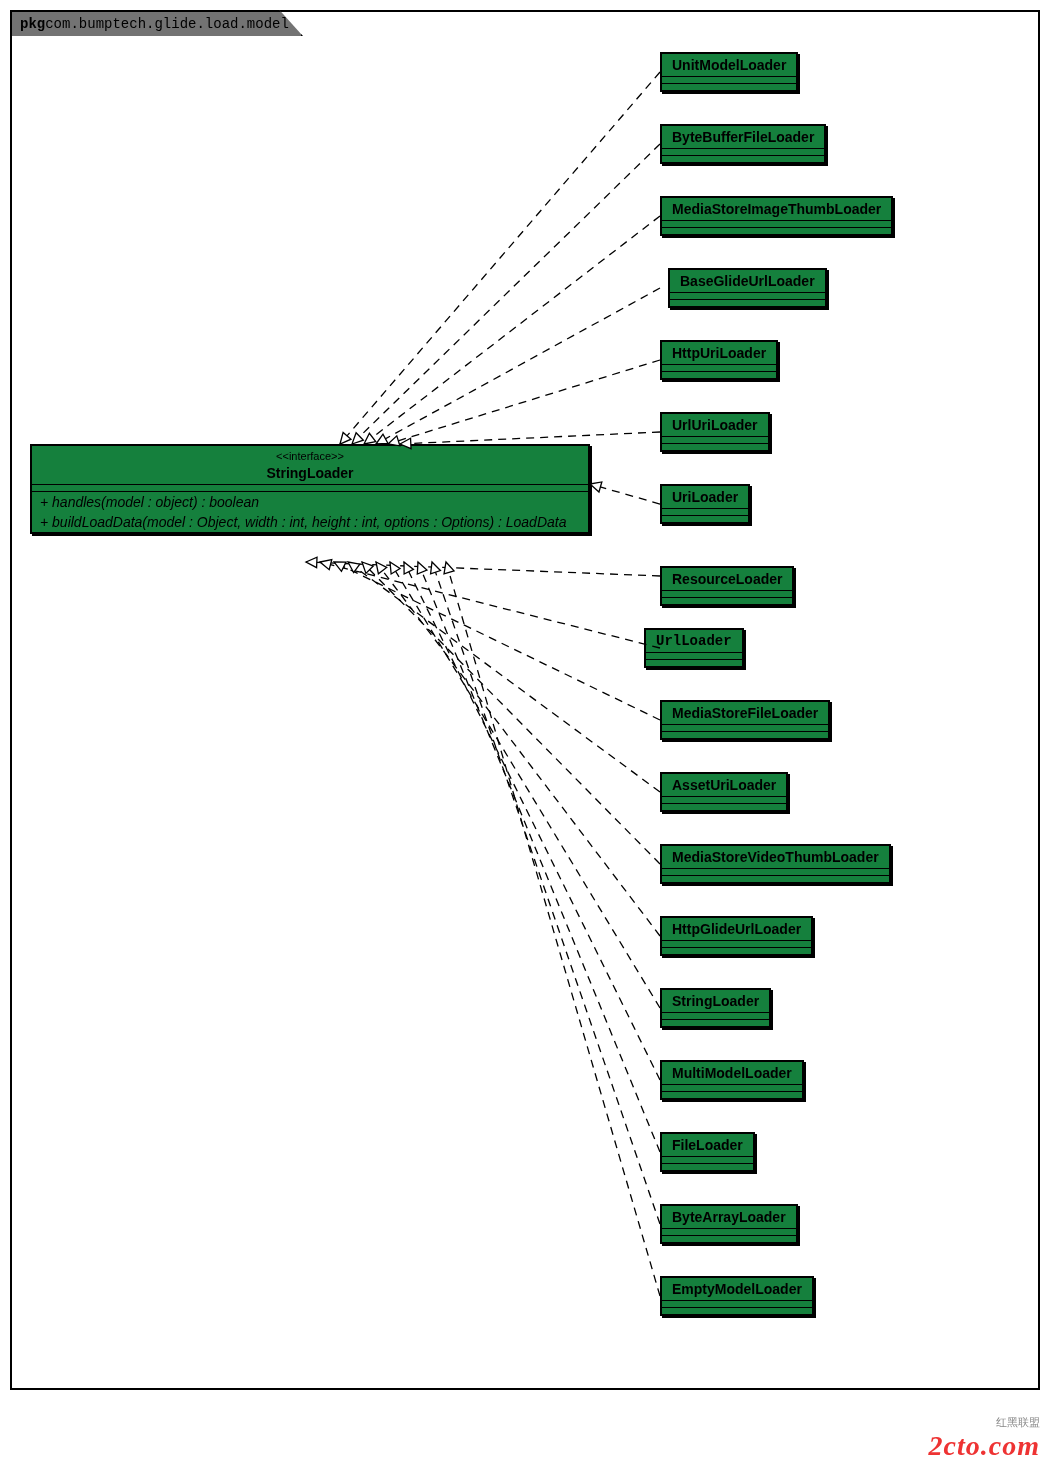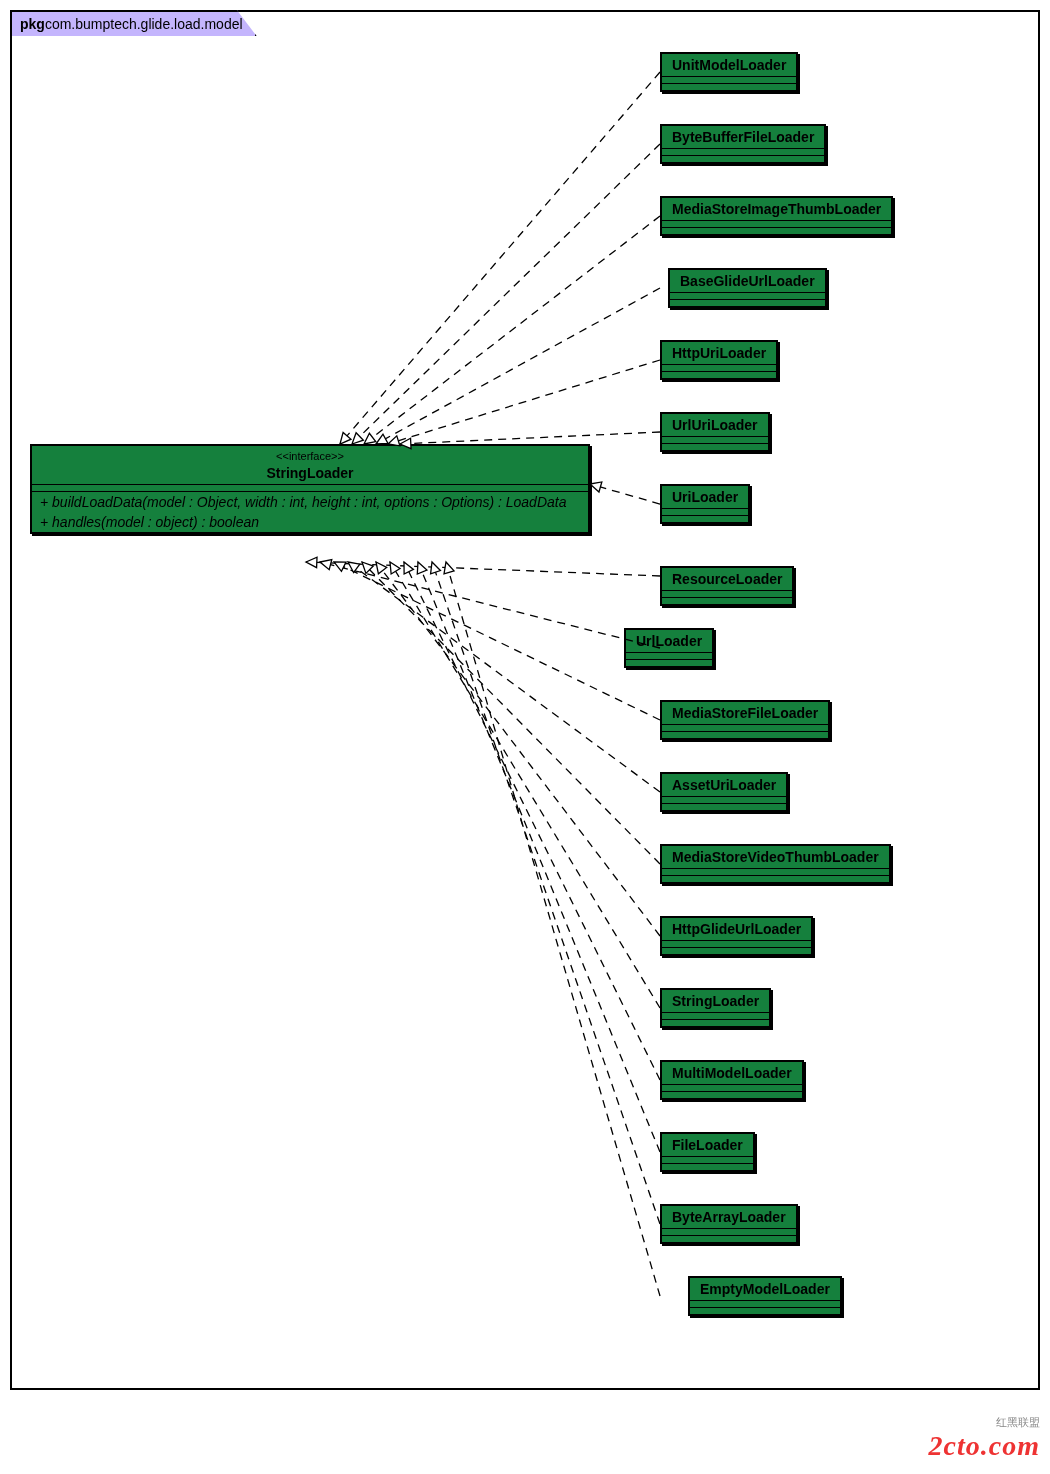--- a/index.html
+++ b/index.html
@@ -1,18 +1,18 @@
 <!DOCTYPE html>
 <html><head>
 <meta charset="utf-8">
 <style>
   * { margin: 0; padding: 0; box-sizing: border-box; }
   body { font-family: Arial, Helvetica, sans-serif; background: #fff; width: 1050px; height: 1474px; position: relative; }
   .pkg-frame { position: absolute; left: 10px; top: 10px; width: 1030px; height: 1380px; border: 2px solid #000; }
-  .pkg-tab { position: absolute; left: -2px; top: -2px; border: 2px solid #000; border-bottom: none; padding: 4px 12px 4px 8px; background: #c4b5fd; font-size: 14px; clip-path: polygon(0 0, 92% 0, 100% 100%, 0 100%); }
+  .pkg-tab { position: absolute; left: -2px; top: -2px; border: 2px solid #000; border-bottom: none; padding: 4px 12px 4px 8px; background: #737373; font-size: 14px; clip-path: polygon(0 0, 92% 0, 100% 100%, 0 100%); font-family: Liberation Mono, monospace; }
   .pkg-tab b { font-weight: bold; }
   .uml-box { position: absolute; background: #15803d; border: 2px solid #000; box-shadow: 2px 2px 0 #000; }
   .uml-title { text-align: center; font-weight: bold; font-size: 14px; padding: 3px 10px; }
   .uml-sep { border-top: 1.5px solid #000; height: 0; }
   .uml-pad { height: 6px; }
   .uml-method { font-style: italic; font-size: 14px; padding: 2px 8px; white-space: nowrap; }
   .stereotype { text-align: center; font-size: 11px; padding-top: 4px; }
   svg.connectors { position: absolute; left: 0; top: 0; width: 1050px; height: 1474px; pointer-events: none; }
   .dash { stroke: #000; stroke-width: 1.3; stroke-dasharray: 8 6; fill: none; }
   .arrowhead { stroke: #000; stroke-width: 1.3; fill: #fff; }
@@ -27,22 +27,22 @@
     <b>pkg</b><span>com.bumptech.glide.load.model</span>
   </div>
 </div>
 
 <div class="uml-box" id="iface" style="left:30px; top:444px; width:560px;">
   <div class="stereotype">&lt;&lt;interface&gt;&gt;</div>
   <div class="uml-title">StringLoader</div>
   <div class="uml-sep"></div>
   <div class="uml-pad"></div>
   <div class="uml-sep"></div>
+  <div class="uml-method">+ handles(model : object) : boolean</div>
   <div class="uml-method">+ buildLoadData(model : Object, width : int, height : int, options : Options) : LoadData</div>
-  <div class="uml-method">+ handles(model : object) : boolean</div>
 </div>
 
 <div id="impl-container">
     <div class="uml-box" style="left: 660px; top: 52px;">
       <div class="uml-title">UnitModelLoader</div>
       <div class="uml-sep"></div>
       <div class="uml-pad"></div>
       <div class="uml-sep"></div>
       <div class="uml-pad"></div>
     </div>
@@ -88,21 +88,21 @@
       <div class="uml-sep"></div>
       <div class="uml-pad"></div>
     </div>
     <div class="uml-box" style="left: 660px; top: 556px; margin-top: 10px;">
       <div class="uml-title">ResourceLoader</div>
       <div class="uml-sep"></div>
       <div class="uml-pad"></div>
       <div class="uml-sep"></div>
       <div class="uml-pad"></div>
     </div>
-    <div class="uml-box" style="left: 624px; top: 628px;">
+    <div class="uml-box" style="left: 644px; top: 628px; font-family: Liberation Mono, monospace;">
       <div class="uml-title">UrlLoader</div>
       <div class="uml-sep"></div>
       <div class="uml-pad"></div>
       <div class="uml-sep"></div>
       <div class="uml-pad"></div>
     </div>
     <div class="uml-box" style="left: 660px; top: 700px;">
       <div class="uml-title">MediaStoreFileLoader</div>
       <div class="uml-sep"></div>
       <div class="uml-pad"></div>
@@ -151,21 +151,21 @@
       <div class="uml-sep"></div>
       <div class="uml-pad"></div>
     </div>
     <div class="uml-box" style="left: 660px; top: 1204px;">
       <div class="uml-title">ByteArrayLoader</div>
       <div class="uml-sep"></div>
       <div class="uml-pad"></div>
       <div class="uml-sep"></div>
       <div class="uml-pad"></div>
     </div>
-    <div class="uml-box" style="left: 660px; top: 1276px; margin-left: 28px;">
+    <div class="uml-box" style="left: 660px; top: 1276px;">
       <div class="uml-title">EmptyModelLoader</div>
       <div class="uml-sep"></div>
       <div class="uml-pad"></div>
       <div class="uml-sep"></div>
       <div class="uml-pad"></div>
     </div>
   </div>
 
 <svg class="connectors" id="svg-conn">
     <line x1="660" y1="72" x2="340" y2="444" class="dash"></line>

